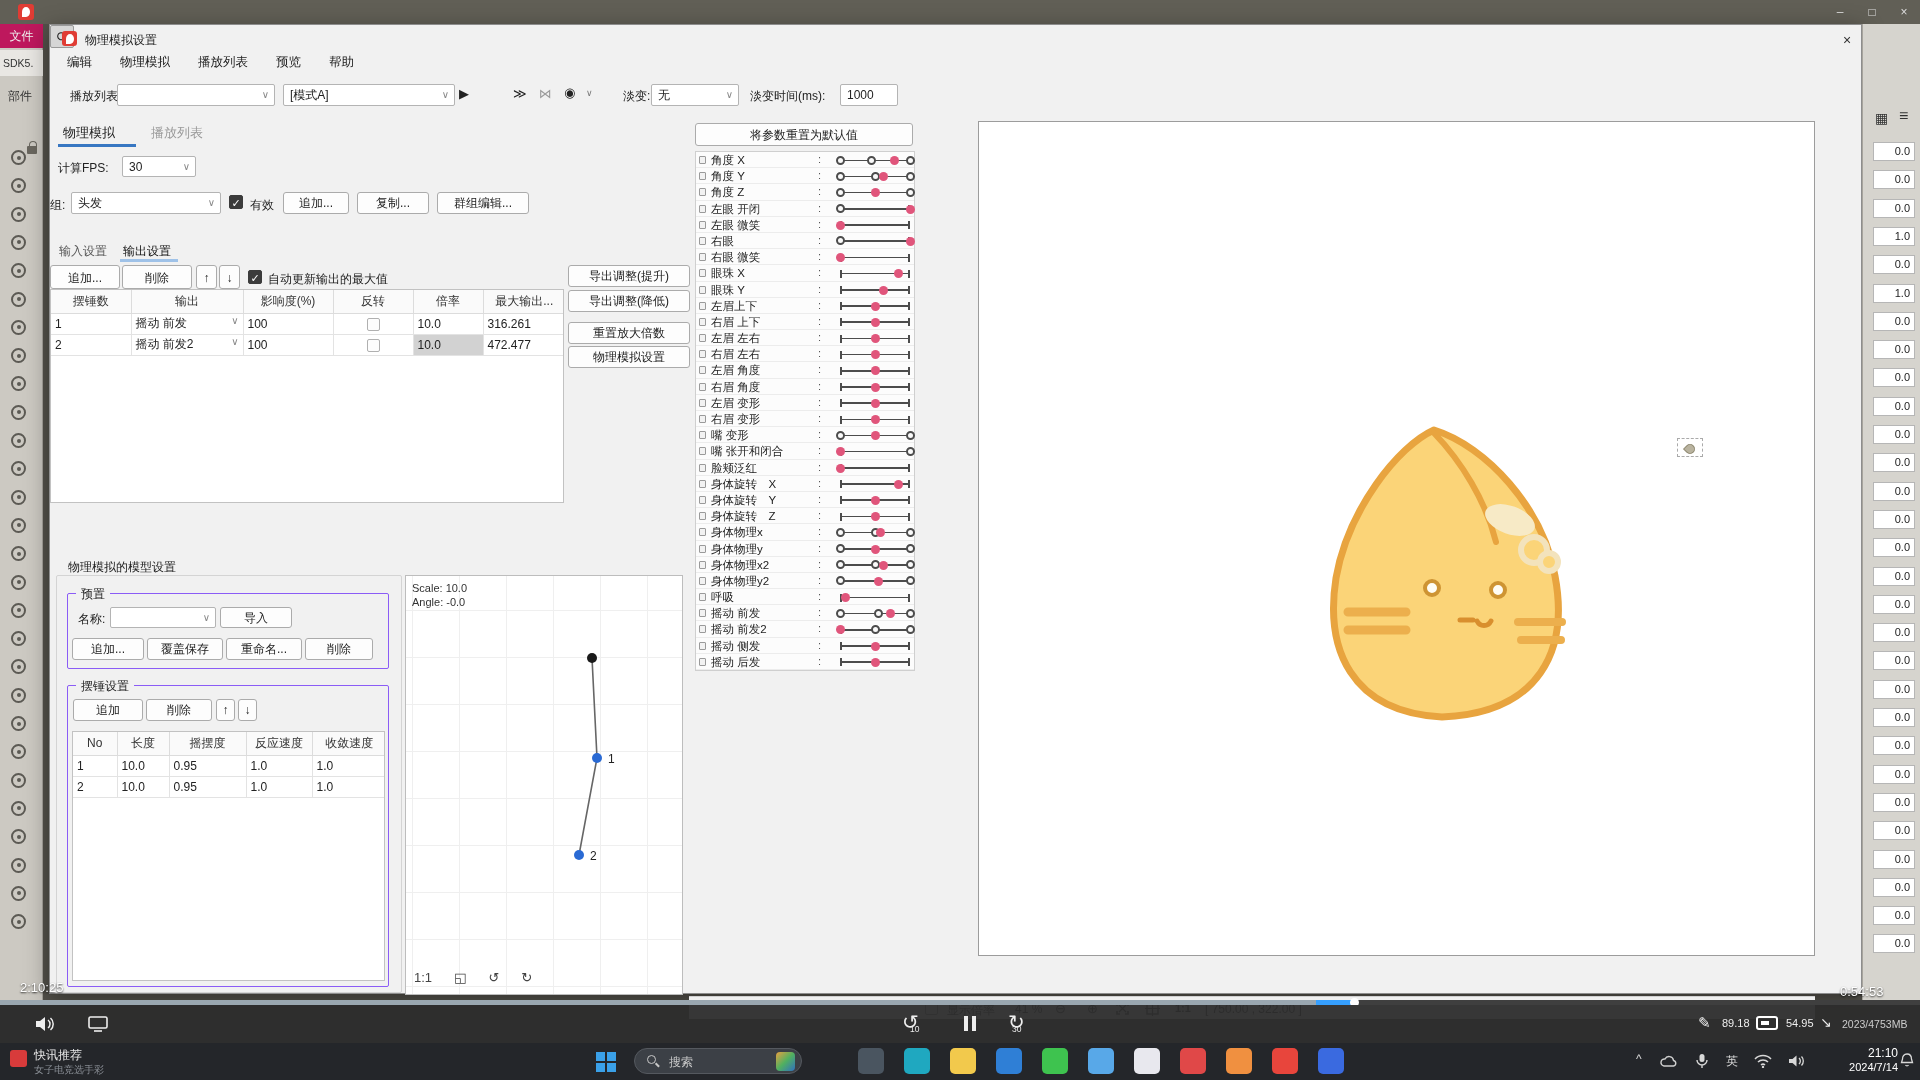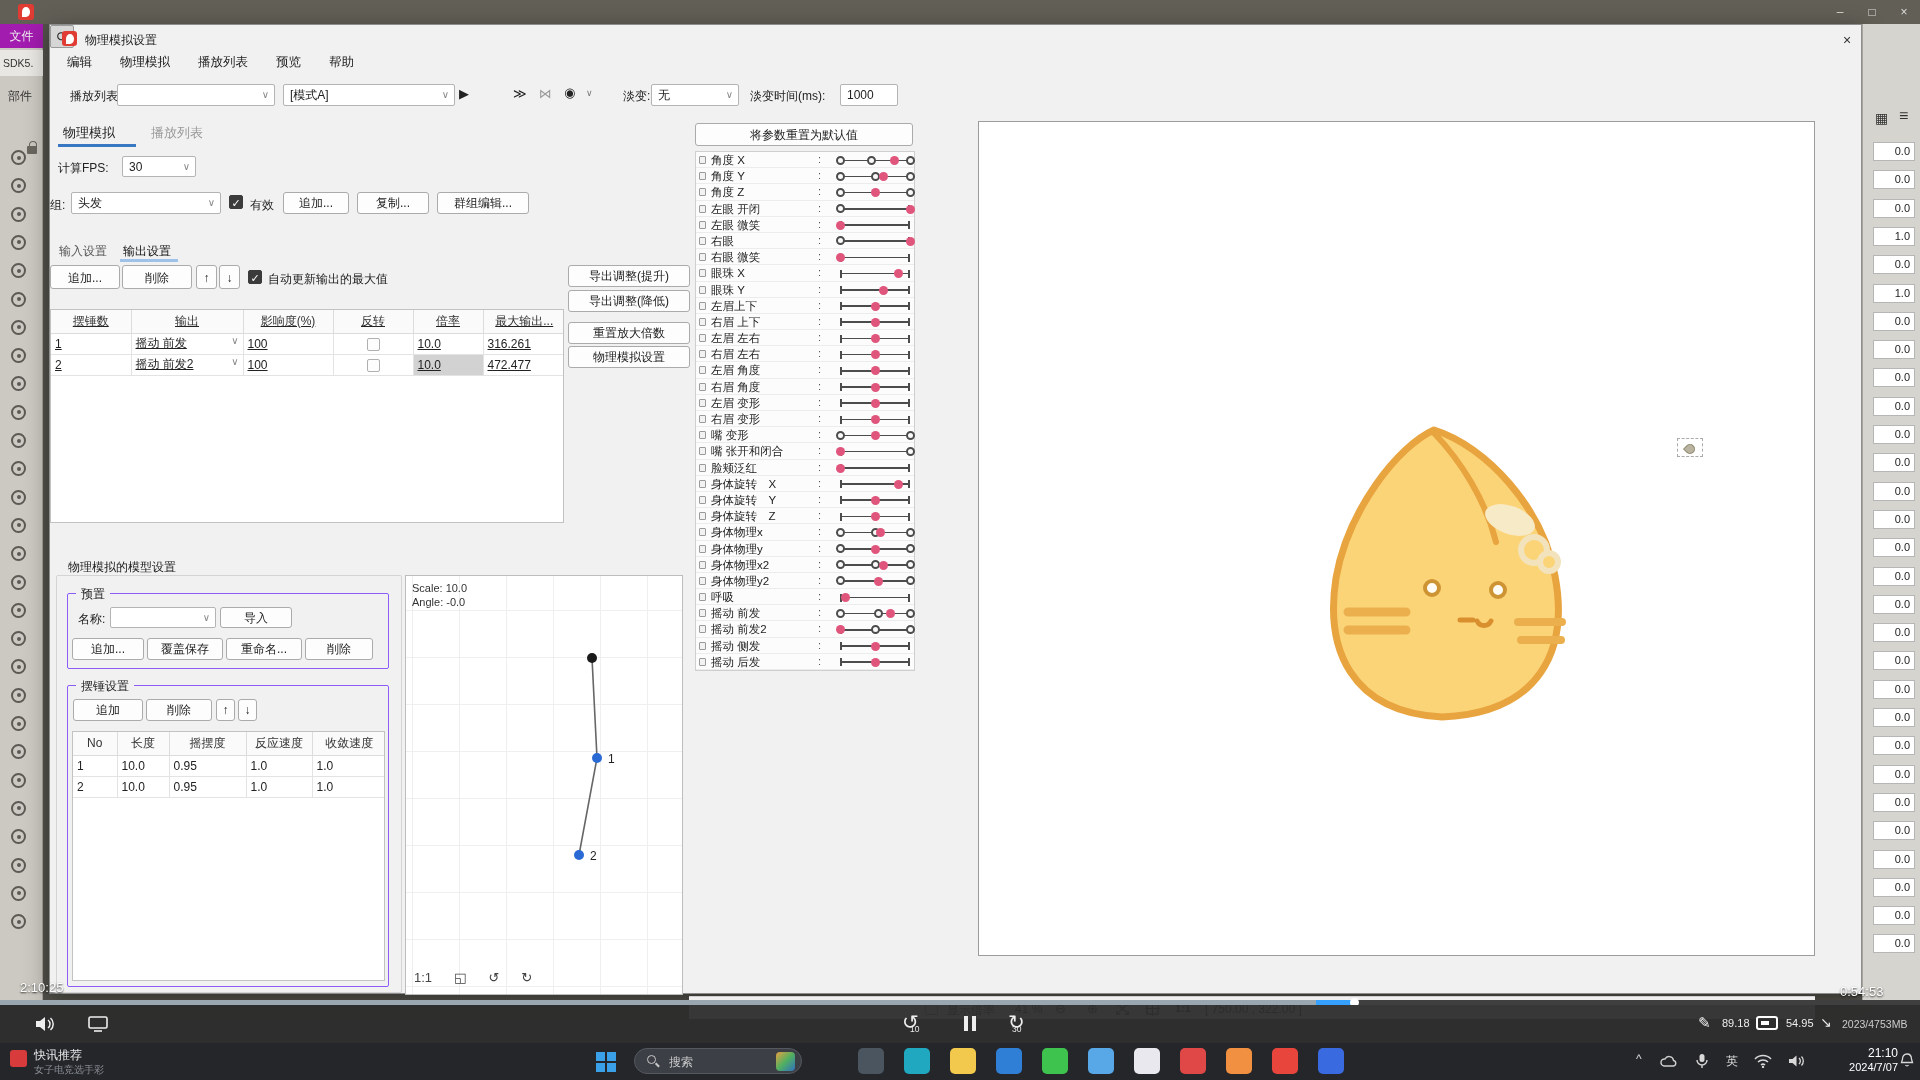--- a/index.html
+++ b/index.html
@@ -12,21 +12,21 @@
   #titlebar { left:0; top:0; width:1920px; height:24px; background:#615f56; color:#ddd9d0; }
   #titlebar .ttext { position:absolute; left:44px; top:4px; font-size:12px; white-space:nowrap; }
   .appicon { position:absolute; width:16px; height:16px; background:#e03c34; border-radius:3px; }
   .appicon:after { content:""; position:absolute; left:4px; top:3px; width:8px; height:10px;
     border-radius:50% 50% 50% 0; background:#fff; }
   #win-controls { position:absolute; right:0; top:0; height:24px; display:flex; }
   #win-controls div { width:32px; text-align:center; line-height:24px; color:#ddd; font-size:12px; }
 
   
   #left-strip { left:0; top:24px; width:43px; height:980px; background:#ccc9c2; border-right:1px solid #a7a49d; }
-  #ls-file { position:absolute; left:0; top:0; width:43px; height:24px; background:#a21caf; color:#eee;
+  #ls-file { position:absolute; left:0; top:0; width:43px; height:24px; background:#be185d; color:#eee;
     text-align:center; line-height:24px; }
   #ls-sdk { position:absolute; left:0; top:26px; width:43px; height:26px; background:#e9e7e3;
     color:#333; font-size:10.5px; line-height:26px; padding-left:3px; }
   #ls-parts { position:absolute; left:8px; top:64px; color:#333; font-size:12px; }
   .eye { position:absolute; left:11px; width:15px; height:15px; border:2px solid #5c5a54; border-radius:50%; }
   .eye:after { content:""; position:absolute; left:3.5px; top:3.5px; width:4px; height:4px;
     background:#5c5a54; border-radius:50%; }
   #ls-lock { position:absolute; left:27px; top:122px; width:10px; height:8px; background:#6a675f; border-radius:1px; }
   #ls-lock:before { content:""; position:absolute; left:2px; top:-5px; width:6px; height:6px;
     border:1.5px solid #6a675f; border-bottom:none; border-radius:4px 4px 0 0; }
@@ -249,21 +249,21 @@
     <div class="lbl" style="left:73px;top:218px;color:#111;">输出设置</div>
     <div class="tabu" style="left:70px;top:234px;width:58px;background:#9fc2e8;"></div>
 
     <div class="btn" style="left:0px;top:240px;width:70px;height:24px;line-height:24px;">追加...</div>
     <div class="btn" style="left:72px;top:240px;width:70px;height:24px;line-height:24px;">削除</div>
     <div class="btn" style="left:146px;top:240px;width:21px;height:24px;line-height:24px;">↑</div>
     <div class="btn" style="left:169px;top:240px;width:21px;height:24px;line-height:24px;">↓</div>
     <div class="cb checked" style="left:198px;top:245px;">✓</div>
     <div class="lbl" style="left:218px;top:246px;">自动更新输出的最大值</div>
 
-    <div class="tblwrap" style="left:0px;top:284px;width:514px;height:214px;text-decoration:underline;">
+    <div class="tblwrap" style="left:0px;top:264px;width:514px;height:214px;">
       <table id="out-table">
           <colgroup>
             <col style="width:80px">
             <col style="width:112px">
             <col style="width:90px">
             <col style="width:80px">
             <col style="width:70px">
             <col style="width:82px">
           </colgroup>
         <thead>
@@ -860,20 +860,20 @@
     <svg width="18" height="14" style="position:absolute;left:1754px;top:11px;">
       <path d="M1,5 a11,11 0 0 1 16,0 M4,8 a7,7 0 0 1 10,0 M7,11 a3,3 0 0 1 4,0" stroke="#d8d8d8" stroke-width="1.5" fill="none"></path>
       <circle cx="9" cy="13" r="1.2" fill="#d8d8d8"></circle>
     </svg>
     <svg width="18" height="14" style="position:absolute;left:1788px;top:11px;">
       <path d="M1,5 h3.5 l4,-3.5 v11 l-4,-3.5 h-3.5 z" fill="#d8d8d8"></path>
       <path d="M11,4 a4,4 0 0 1 0,6 M13.5,2.5 a6.5,6.5 0 0 1 0,9" stroke="#d8d8d8" stroke-width="1.3" fill="none"></path>
     </svg>
     <div id="clock">
       <div class="t">21:10</div>
-      <div class="d">2024/7/07</div>
+      <div class="d">2024/7/14</div>
     </div>
     <svg width="14" height="15" style="position:absolute;left:1900px;top:10px;">
       <path d="M7,1 c3,0 4.5,2.2 4.5,5.2 l1,3.3 h-11 l1,-3.3 c0,-3 1.5,-5.2 4.5,-5.2 z" fill="none" stroke="#d8d8d8" stroke-width="1.3"></path>
       <path d="M5.5,12 a1.8,1.8 0 0 0 3,0" stroke="#d8d8d8" stroke-width="1.3" fill="none"></path>
     </svg>
   </div>
 </div>
 
 </body></html>

